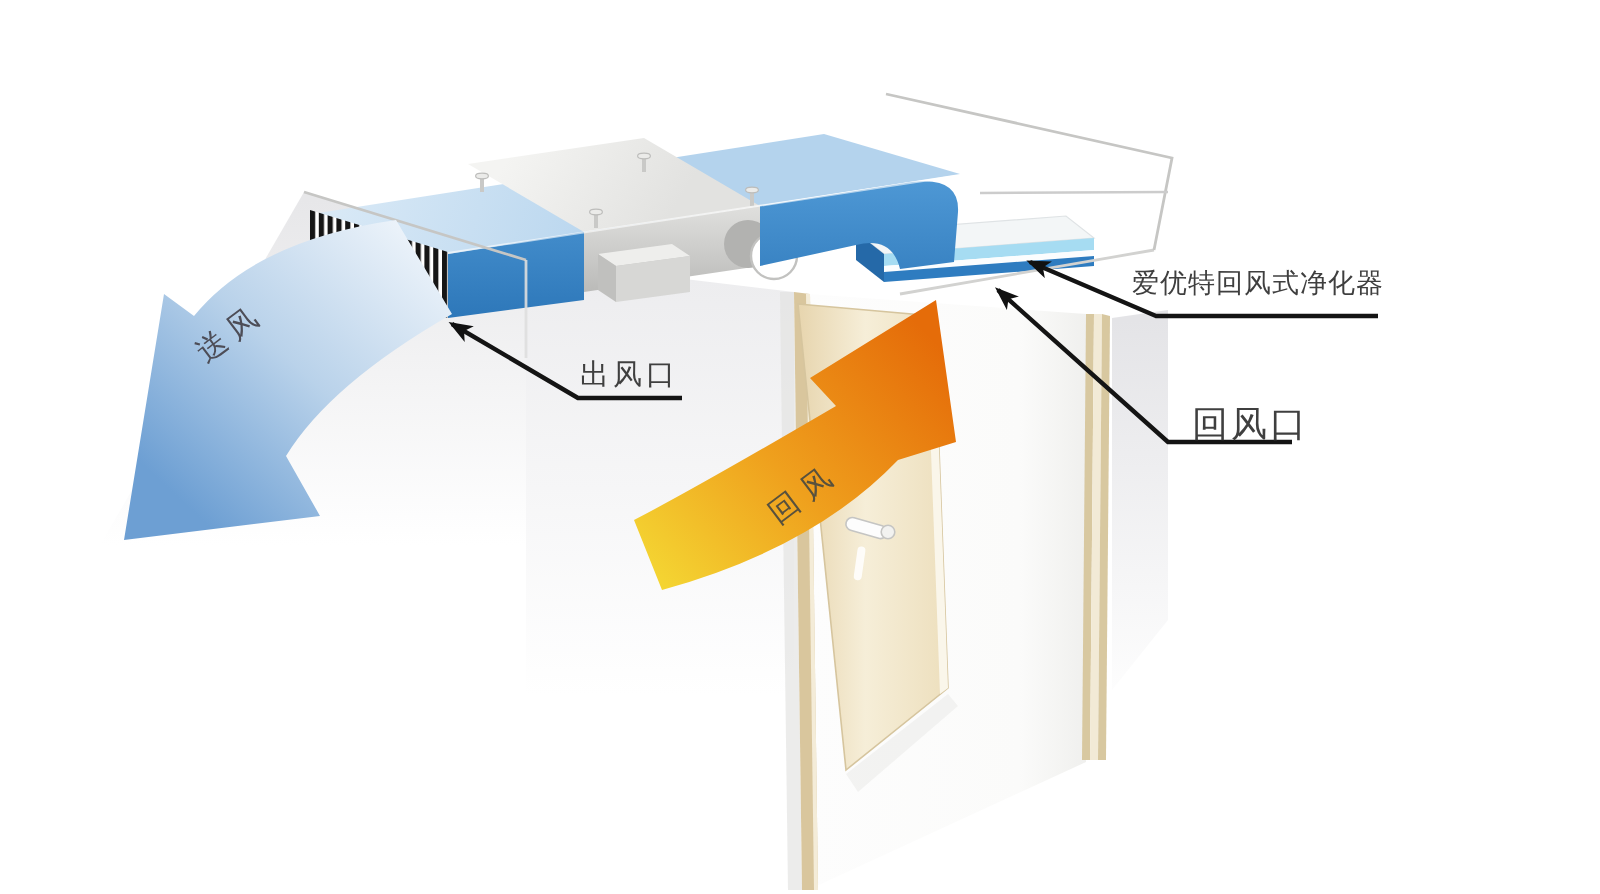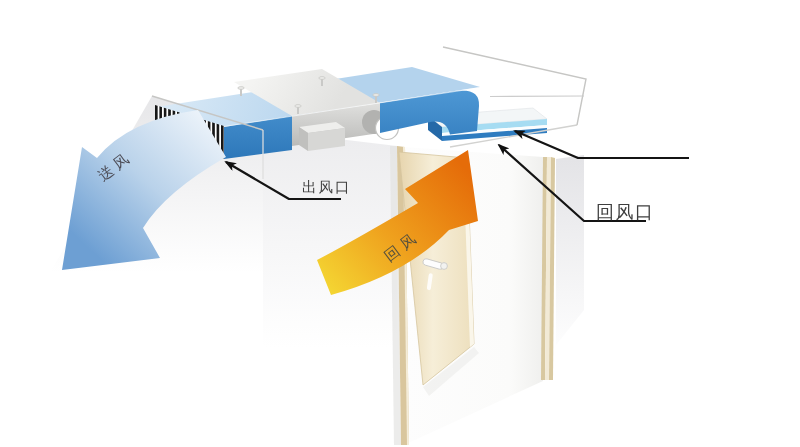--- a/index.html
+++ b/index.html
@@ -5,21 +5,21 @@
   html,body{margin:0;padding:0;background:#fff;}
   #stage{
     position:relative;width:800px;height:447px;background:#ffffff;
     overflow:hidden;font-family:"DejaVu Sans","Liberation Sans",sans-serif;
   }
   #scene{position:absolute;left:0;top:0;}
   .lbl{
     position:absolute;color:#3f3f3f;white-space:nowrap;z-index:5;
     font-family:"DejaVu Sans","Liberation Sans",sans-serif;
   }
-  .lbl-outlet{left:302px;top:178px;font-size:14.5px;letter-spacing:2px;}
+  .lbl-outlet{left:290px;top:178px;font-size:14.5px;letter-spacing:2px;}
   .lbl-purifier{left:566px;top:133px;font-size:13.5px;letter-spacing:0.5px;}
   .lbl-inlet{left:596px;top:200px;font-size:18px;letter-spacing:1.5px;}
   .lbl-supply{
     left:94px;top:150px;width:62px;font-size:15px;letter-spacing:4px;
     color:#4d4d57;transform:rotate(-37deg);transform-origin:center;
   }
   .lbl-return{
     left:380px;top:230px;width:64px;font-size:15px;letter-spacing:5px;
     color:#58513d;transform:rotate(-37deg);transform-origin:center;
   }
@@ -178,14 +178,15 @@
     <g fill="none" stroke="#141414" stroke-width="2.2" stroke-linejoin="round">
       <polyline points="341,199 289,199 226,162" marker-end="url(#arrowHead)"></polyline>
       <polyline points="689,158 578,158 515,131" marker-end="url(#arrowHead)"></polyline>
       <polyline points="646,221 584,221 499,145" marker-end="url(#arrowHead)"></polyline>
     </g>
   </svg>
 
   <div class="lbl lbl-supply">送风</div>
   <div class="lbl lbl-return">回风</div>
   <div class="lbl lbl-outlet">出风口</div>
+  <div class="lbl lbl-purifier">爱优特回风式净化器</div>
   <div class="lbl lbl-inlet">回风口</div>
 </div>
 
 </body></html>

